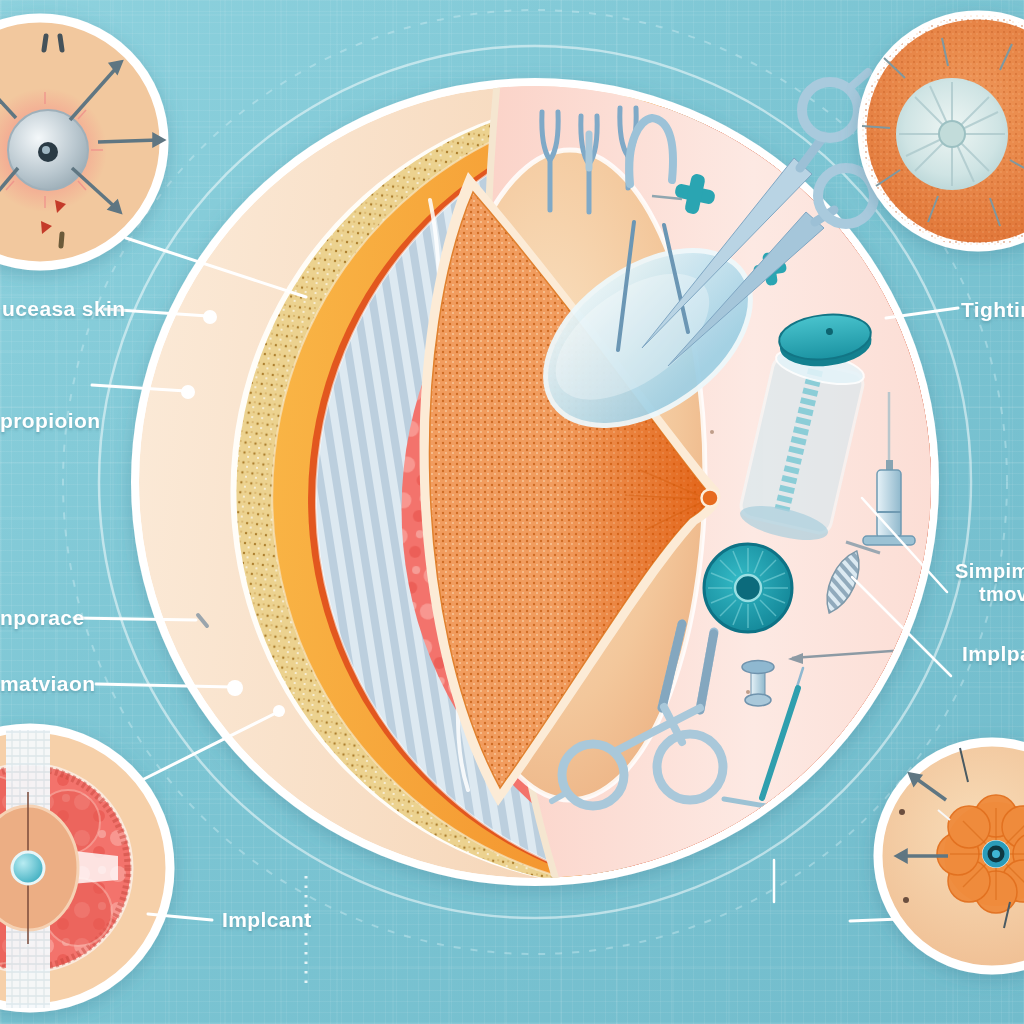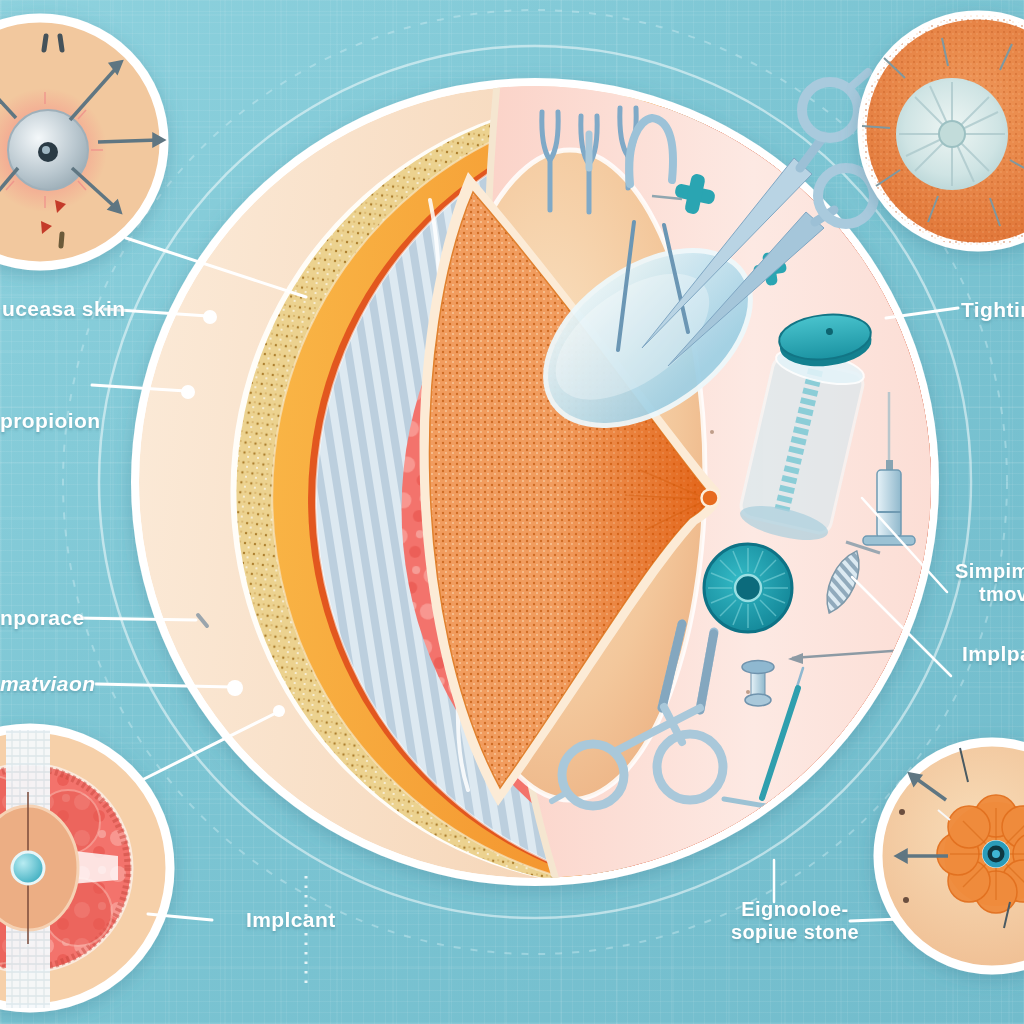--- a/index.html
+++ b/index.html
@@ -458,30 +458,26 @@
         <circle cx="279" cy="711" r="6" fill="#ffffff" stroke="none"></circle>
 </g>
 </svg>
 
 <div class="label" style="left:2px;top:297px;">
   <span>uceasa skin</span></div>
 <div class="label" style="left:0px;top:373px;margin-top:36px;">
   <span>propioion</span></div>
 <div class="label" style="left:0px;top:606px;text-align:right;">
   <span>nporace</span></div>
-<div class="label" style="left:0px;top:672px;font-style:italic;">
+<div class="label" style="left:0px;top:672px;">
   <span>matviaon</span></div>
 <div class="label" style="left:961px;top:298px;">
   <span>Tightin</span></div>
 <div class="label two-line small" id="lbl-simpim" style="left:955px;top:560px;">
   <span>Simpim</span>
   <span>tmov</span>
     </div>
 <div class="label" style="left:962px;top:642px;">
   <span>Implpa</span></div>
-<div class="label" style="left:222px;top:908px;margin-left:24px;">
+<div class="label" style="left:222px;top:908px;">
   <span>Implcant</span></div>
-<div class="label two-line small" id="lbl-eignooloe" style="left:700px;top:898px;">
-  <span>Eignooloe-</span>
-  <span>sopiue stone</span>
-    </div>
 
 </div>
 
 </body></html>

